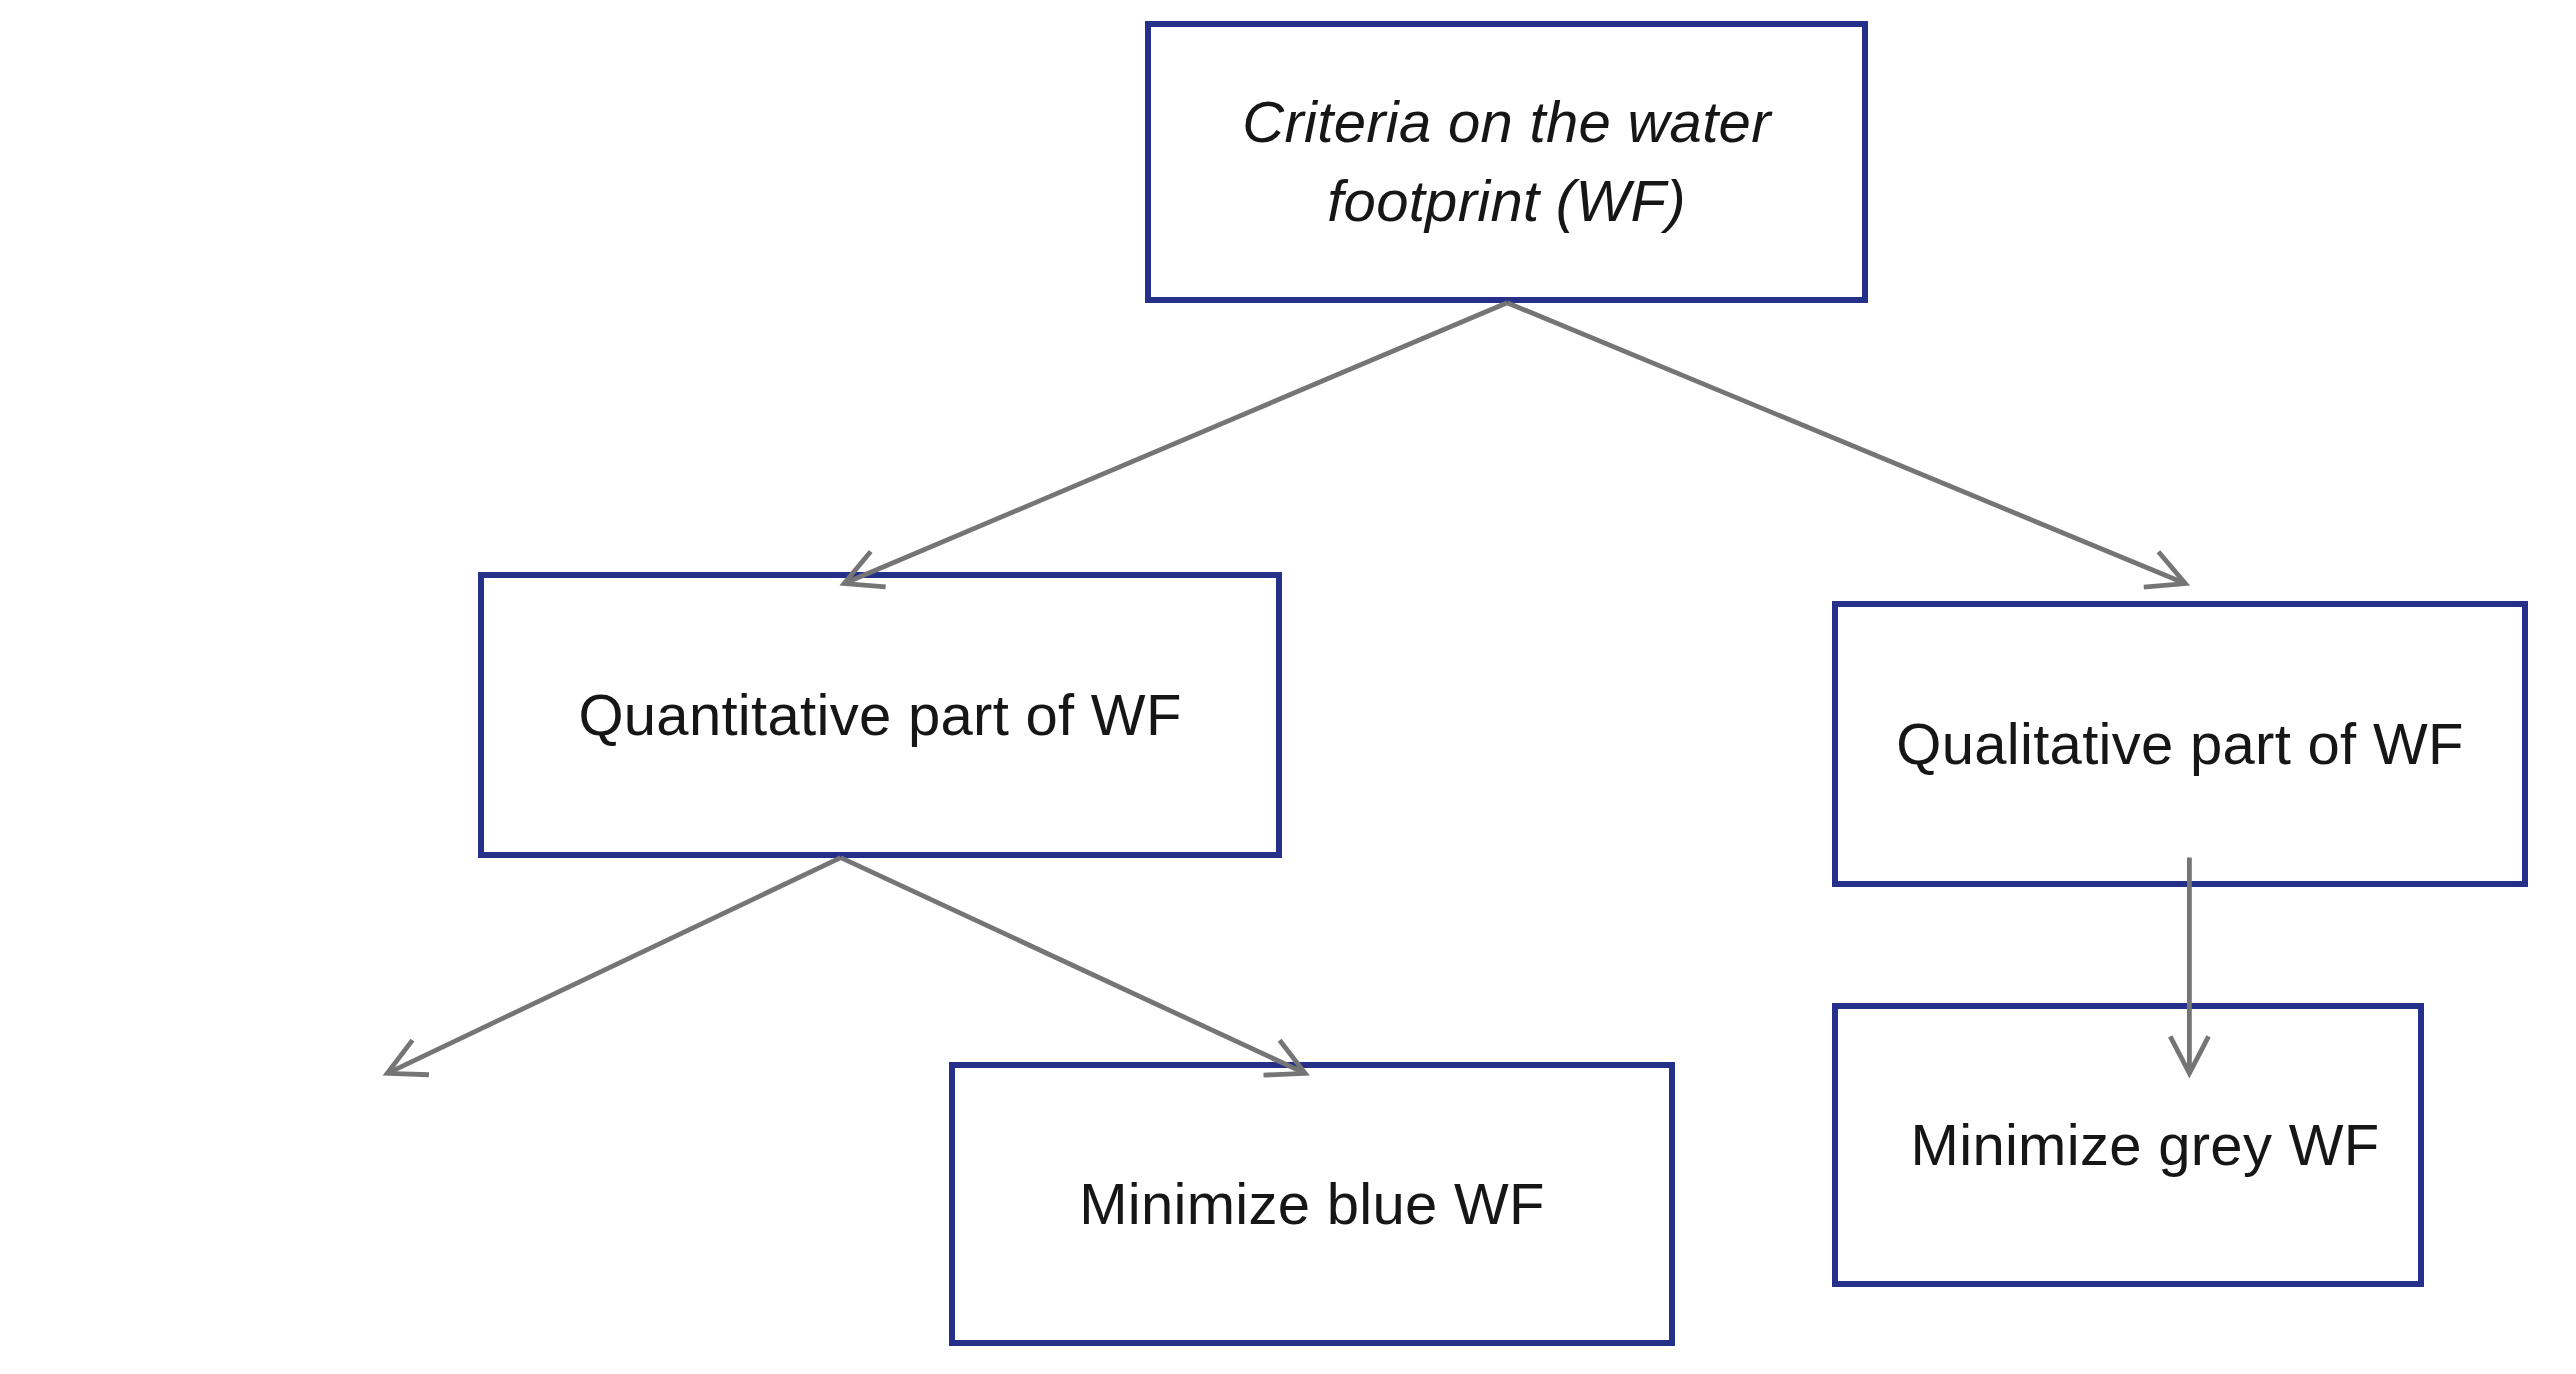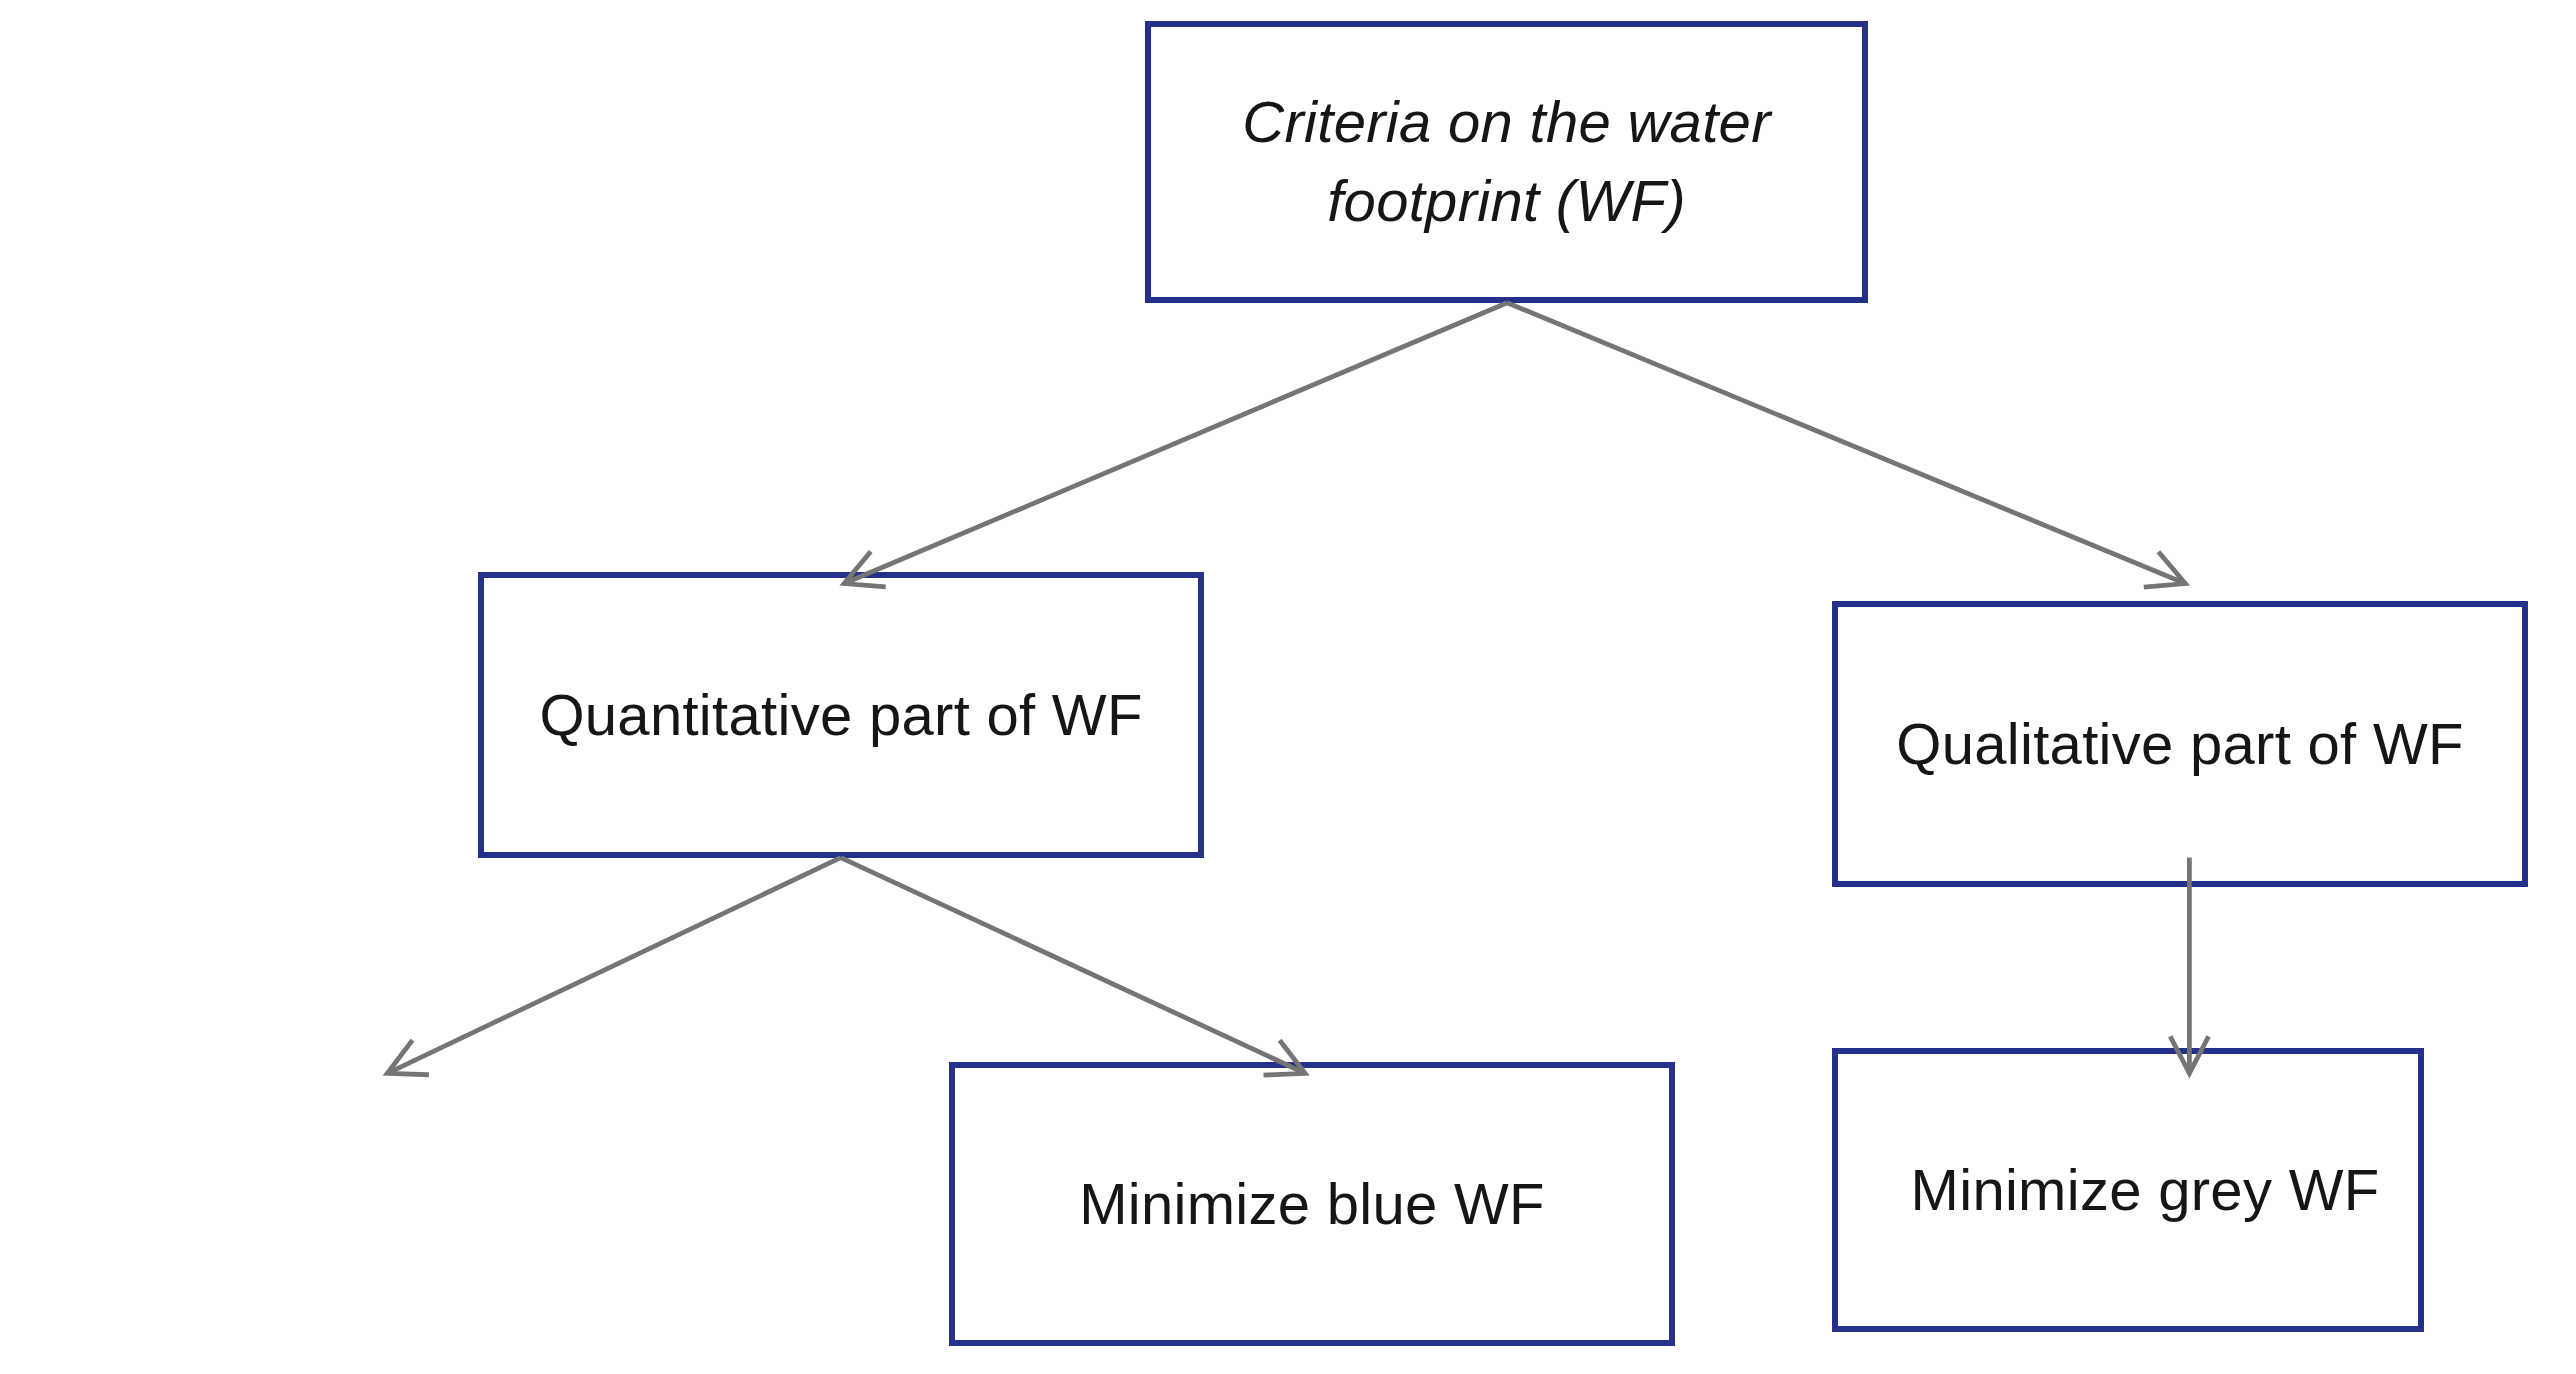--- a/index.html
+++ b/index.html
@@ -42,25 +42,25 @@
   .node .label {
     font-size: 58px;
     line-height: 1.35;
     color: #161616;
     text-align: center;
     white-space: pre-line;
     letter-spacing: 0.3px;
   }
   
   .node-root  { left: 1145px; top: 20.6px;   width: 723px; height: 282px; font-style: italic; }
-  .node-quant { left: 478px;  top: 572px;  width: 726px; height: 286px; }
+  .node-quant { left: 478px;  top: 572px;  width: 804px; height: 286px; }
   .node-qual  { left: 1832px; top: 601px;  width: 696px; height: 286px; }
   .node-ratio { left: 24px;   top: 1062px; width: 719px; height: 284px; }
   .node-blue  { left: 949px; top: 1062px; width: 726px; height: 284px; }
-  .node-grey  { left: 1832px; top: 1048px; width: 592px; height: 284px; padding-left: 34px; }
+  .node-grey  { left: 1832px; top: 1003px; width: 592px; height: 284px; padding-left: 34px; }
 </style>
 </head>
 <body>
 
 <div class="canvas">
 
   <svg class="edges" width="2576" height="1374" viewBox="0 0 3760 2006" xmlns="http://www.w3.org/2000/svg">
     <defs>
       <marker id="arrowhead" markerUnits="userSpaceOnUse" markerWidth="90" markerHeight="90" refX="62" refY="32" orient="auto">
         <path d="M8,4 L62,32 L8,60" fill="none" stroke="#757575" stroke-width="7"></path>

